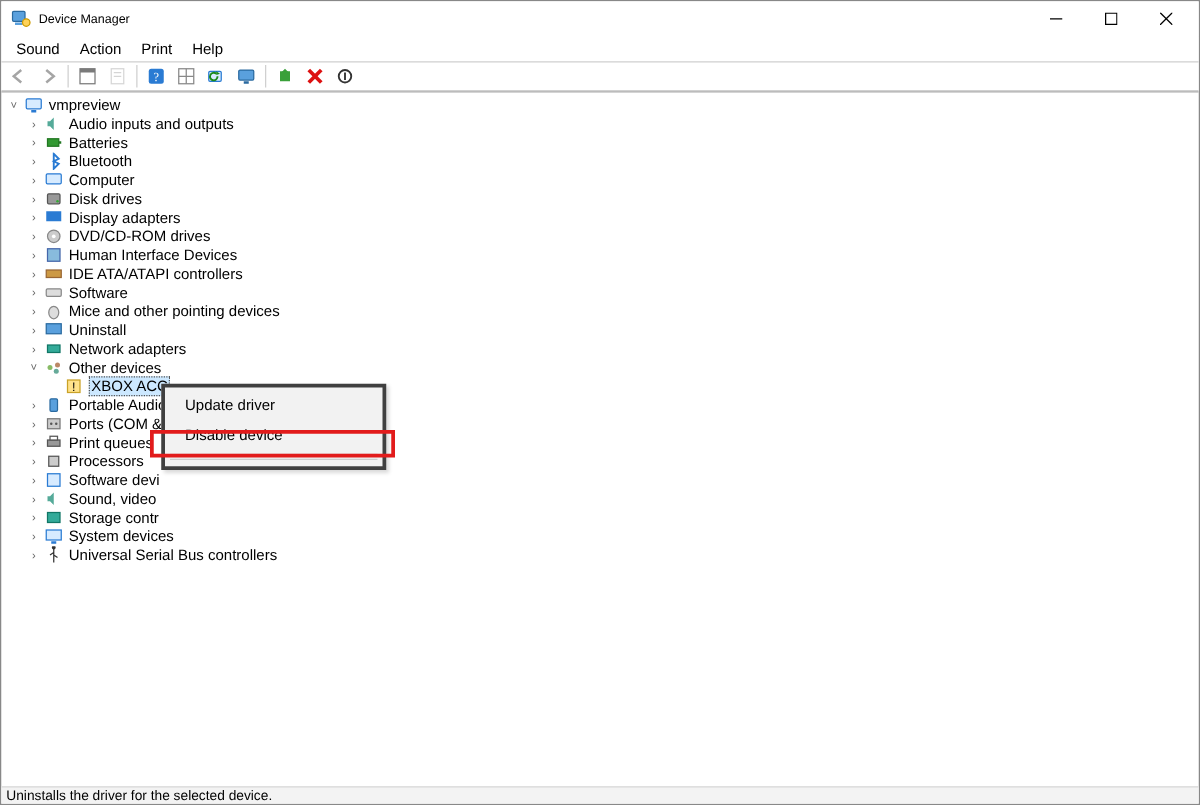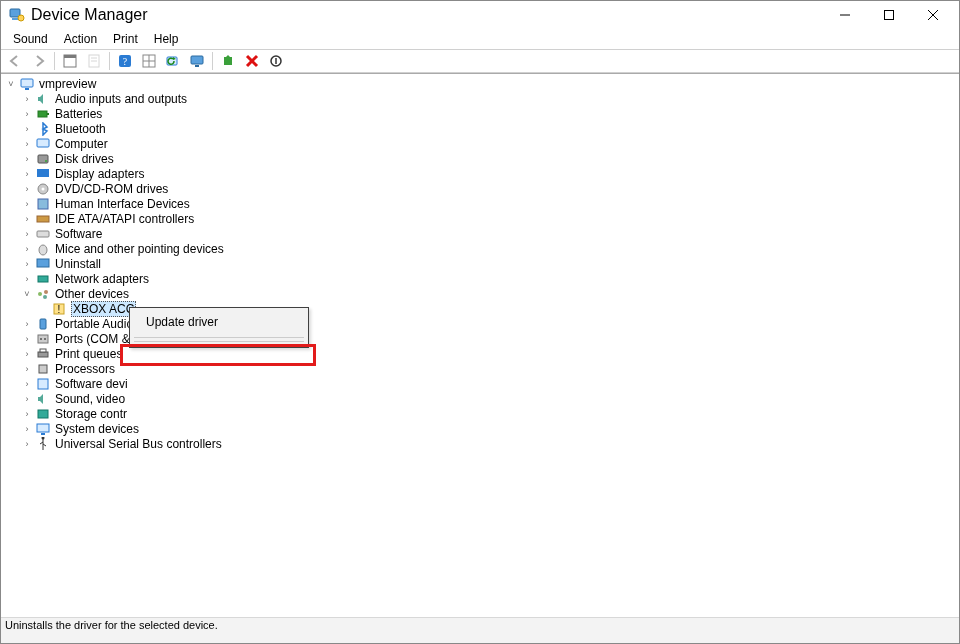--- a/index.html
+++ b/index.html
@@ -19,21 +19,21 @@
     height: 28px;
     display: flex;
     align-items: center;
     padding: 0 4px 0 8px;
     background: #fff;
   }
   .titlebar .app-icon {
     width: 16px; height: 16px;
     margin-right: 6px;
   }
-  .titlebar .title { flex: 1; font-size: 16px; }
+  .titlebar .title { flex: 1; font-size: 10px; }
   .winbtns { display: flex; }
   .winbtn {
     width: 44px; height: 28px;
     display: flex; align-items: center; justify-content: center;
   }
   
   .menubar {
     height: 20px;
     display: flex;
     align-items: center;
@@ -93,40 +93,40 @@
   .lvl2 { padding-left: 36px; }
   .node.selected .label {
     background: #cce8ff;
     border: 1px dotted #555;
     padding: 0 1px;
   }
   
   .ctxmenu {
     position: absolute;
     background: #f2f2f2;
-    border: 1px solid #404040;
+    border: 3px solid #404040;
     box-shadow: 2px 2px 3px rgba(0,0,0,.15);
     padding: 2px;
     font-size: 12px;
     min-width: 180px;
   }
   .ctxitem {
     padding: 5px 14px;
     background: #fff0;
   }
   .ctxsep { height:1px; background:#ccc; margin:3px 2px; }
   .ctxitem.bold { font-weight: 600; }
   .highlight-box {
     position:absolute;
     border: 3px solid #e21b1b;
     pointer-events: none;
   }
   
   .statusbar {
-    position:absolute; left:0; right:0; bottom:0; height:26px;
+    position:absolute; left:0; right:0; bottom:0; height:14px;
     background:#f3f3f3;
     border-top:1px solid #d8d8d8;
     padding: 1px 4px;
     font-size: 11px;
   }
   
   svg { display:block; }
 </style>
 </head>
 <body>
@@ -478,20 +478,21 @@
           <path d="M7 1v12M7 5l-3 2M7 7l3 2" stroke="#333" fill="none"></path>
           <circle cx="7" cy="1" r="1.5" fill="#333"></circle>
         </svg>
       </span>
       <span class="label">Universal Serial Bus controllers</span>
     </div>
 </div>
 
 <div class="ctxmenu" style="left:128px; top:306px;">
   <div class="ctxitem">Update driver</div>
+  <div class="ctxitem">Disable device</div>
   <div class="ctxsep"></div>
   <div class="ctxsep"></div>
 </div>
 
 <div class="highlight-box" style="left:119px; top:343px; width:196px; height:22px;"></div>
 
 <div class="statusbar">
   <span>Uninstalls the driver for the selected device.</span>
 </div>
 

